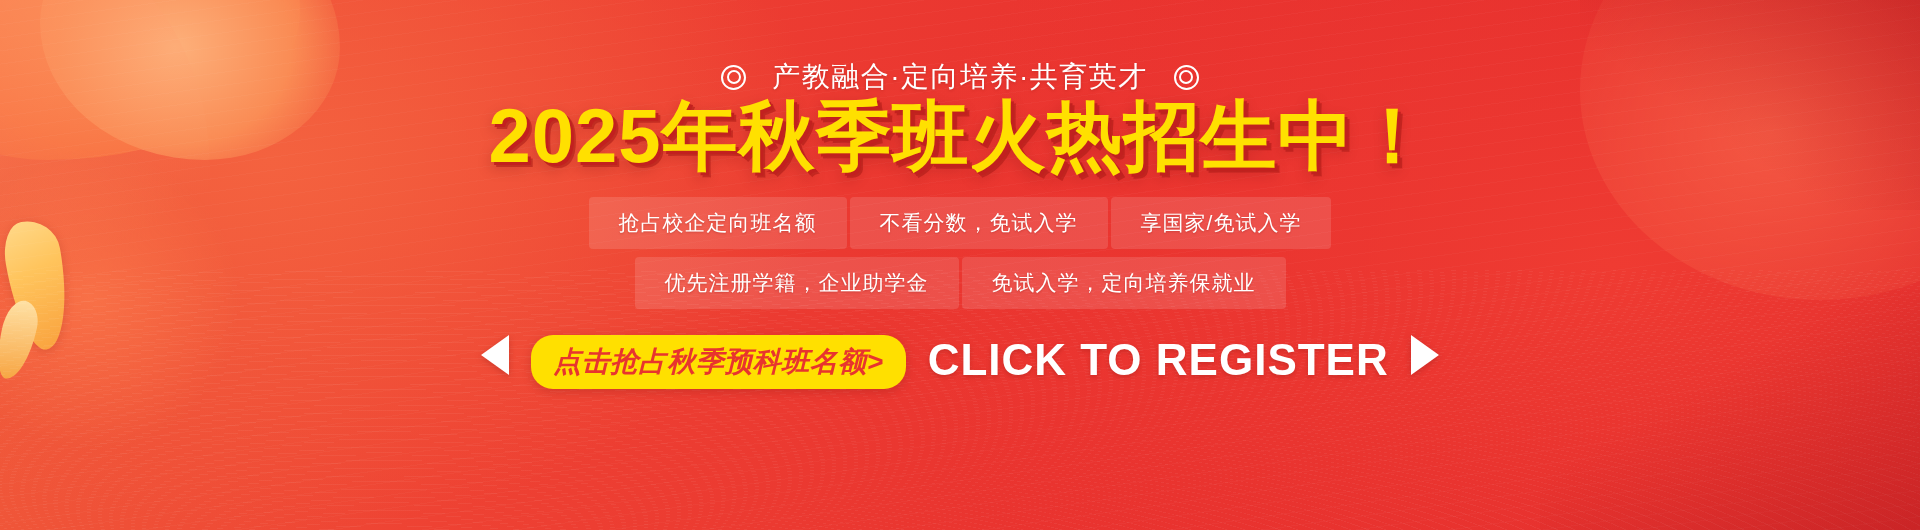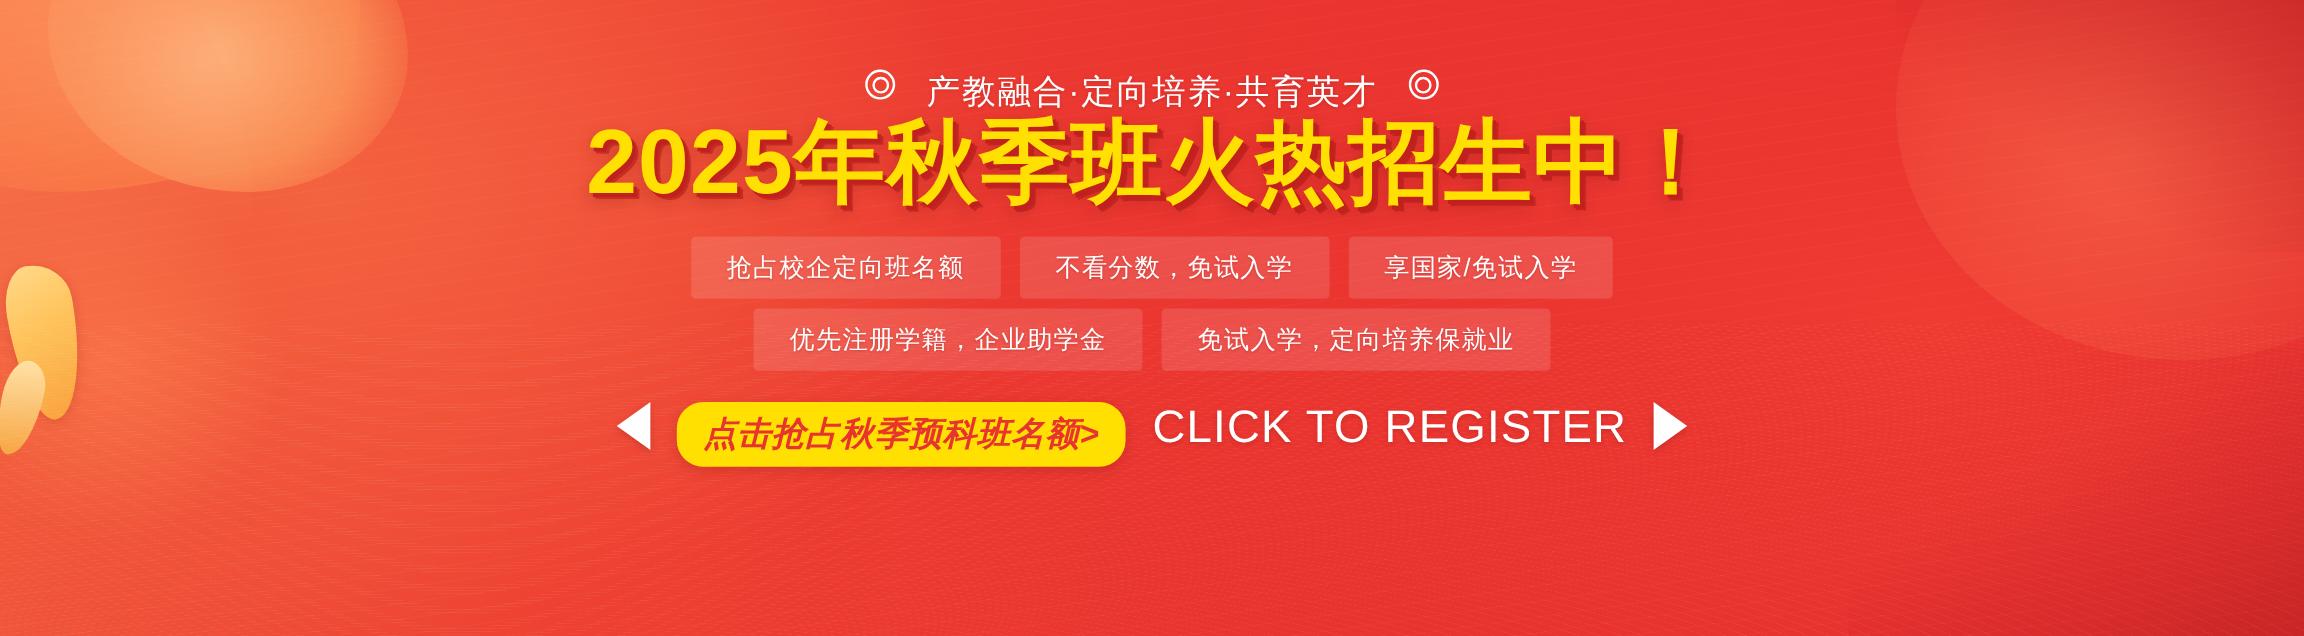--- a/index.html
+++ b/index.html
@@ -103,21 +103,21 @@
   
   .content {
     position:absolute; inset:0;
     display:flex; flex-direction:column;
     align-items:center;
     padding-top:58px;
     z-index:5;
   }
 
   .tagline {
-    display:flex; align-items:flex-start; gap:26px;
+    display:flex; align-items:center; gap:26px;
     color:#ffffff;
     font-size:28px;
     letter-spacing:2px;
     white-space:nowrap;
     text-shadow:0 1px 3px rgba(130,20,15,.28);
   }
   .tagline-ring {
     display:inline-block; width:25px; height:25px;
     border:2.5px solid #ffffff; border-radius:50%;
     position:relative; flex:0 0 auto;
@@ -139,21 +139,21 @@
       3px 3px 0 #c2201f,
       5px 5px 0 rgba(170,25,22,.55),
       0 6px 14px rgba(120,15,12,.30);
   }
 
   .pills {
     margin-top:20px;
     display:flex; flex-direction:column; align-items:center;
     gap:8px;
   }
-  .pill-row { display:flex; gap:16px; }
+  .pill-row { display:flex; gap:3px; }
   .pill {
     background:rgba(255,255,255,0.13);
     border-radius:4px;
     color:#ffffff;
     font-size:21px;
     letter-spacing:1px;
     padding:12px 30px;
     white-space:nowrap;
     text-shadow:0 1px 2px rgba(130,20,15,.30);
   }
@@ -178,22 +178,22 @@
     color:#e8342e;
     font-size:28px;
     font-weight:bold;
     font-style:italic;
     letter-spacing:0.5px;
     white-space:nowrap;
     box-shadow:0 3px 10px rgba(130,20,15,.25);
   }
   .cta-en {
     color:#ffffff;
-    font-size:38px;
-    font-weight:normal;
+    font-size:44px;
+    font-weight:bold;
     letter-spacing:1px;
     white-space:nowrap;
     text-shadow:0 2px 4px rgba(130,20,15,.28);
   }
 </style>
 </head>
 <body>
 
 <div class="banner">
 

